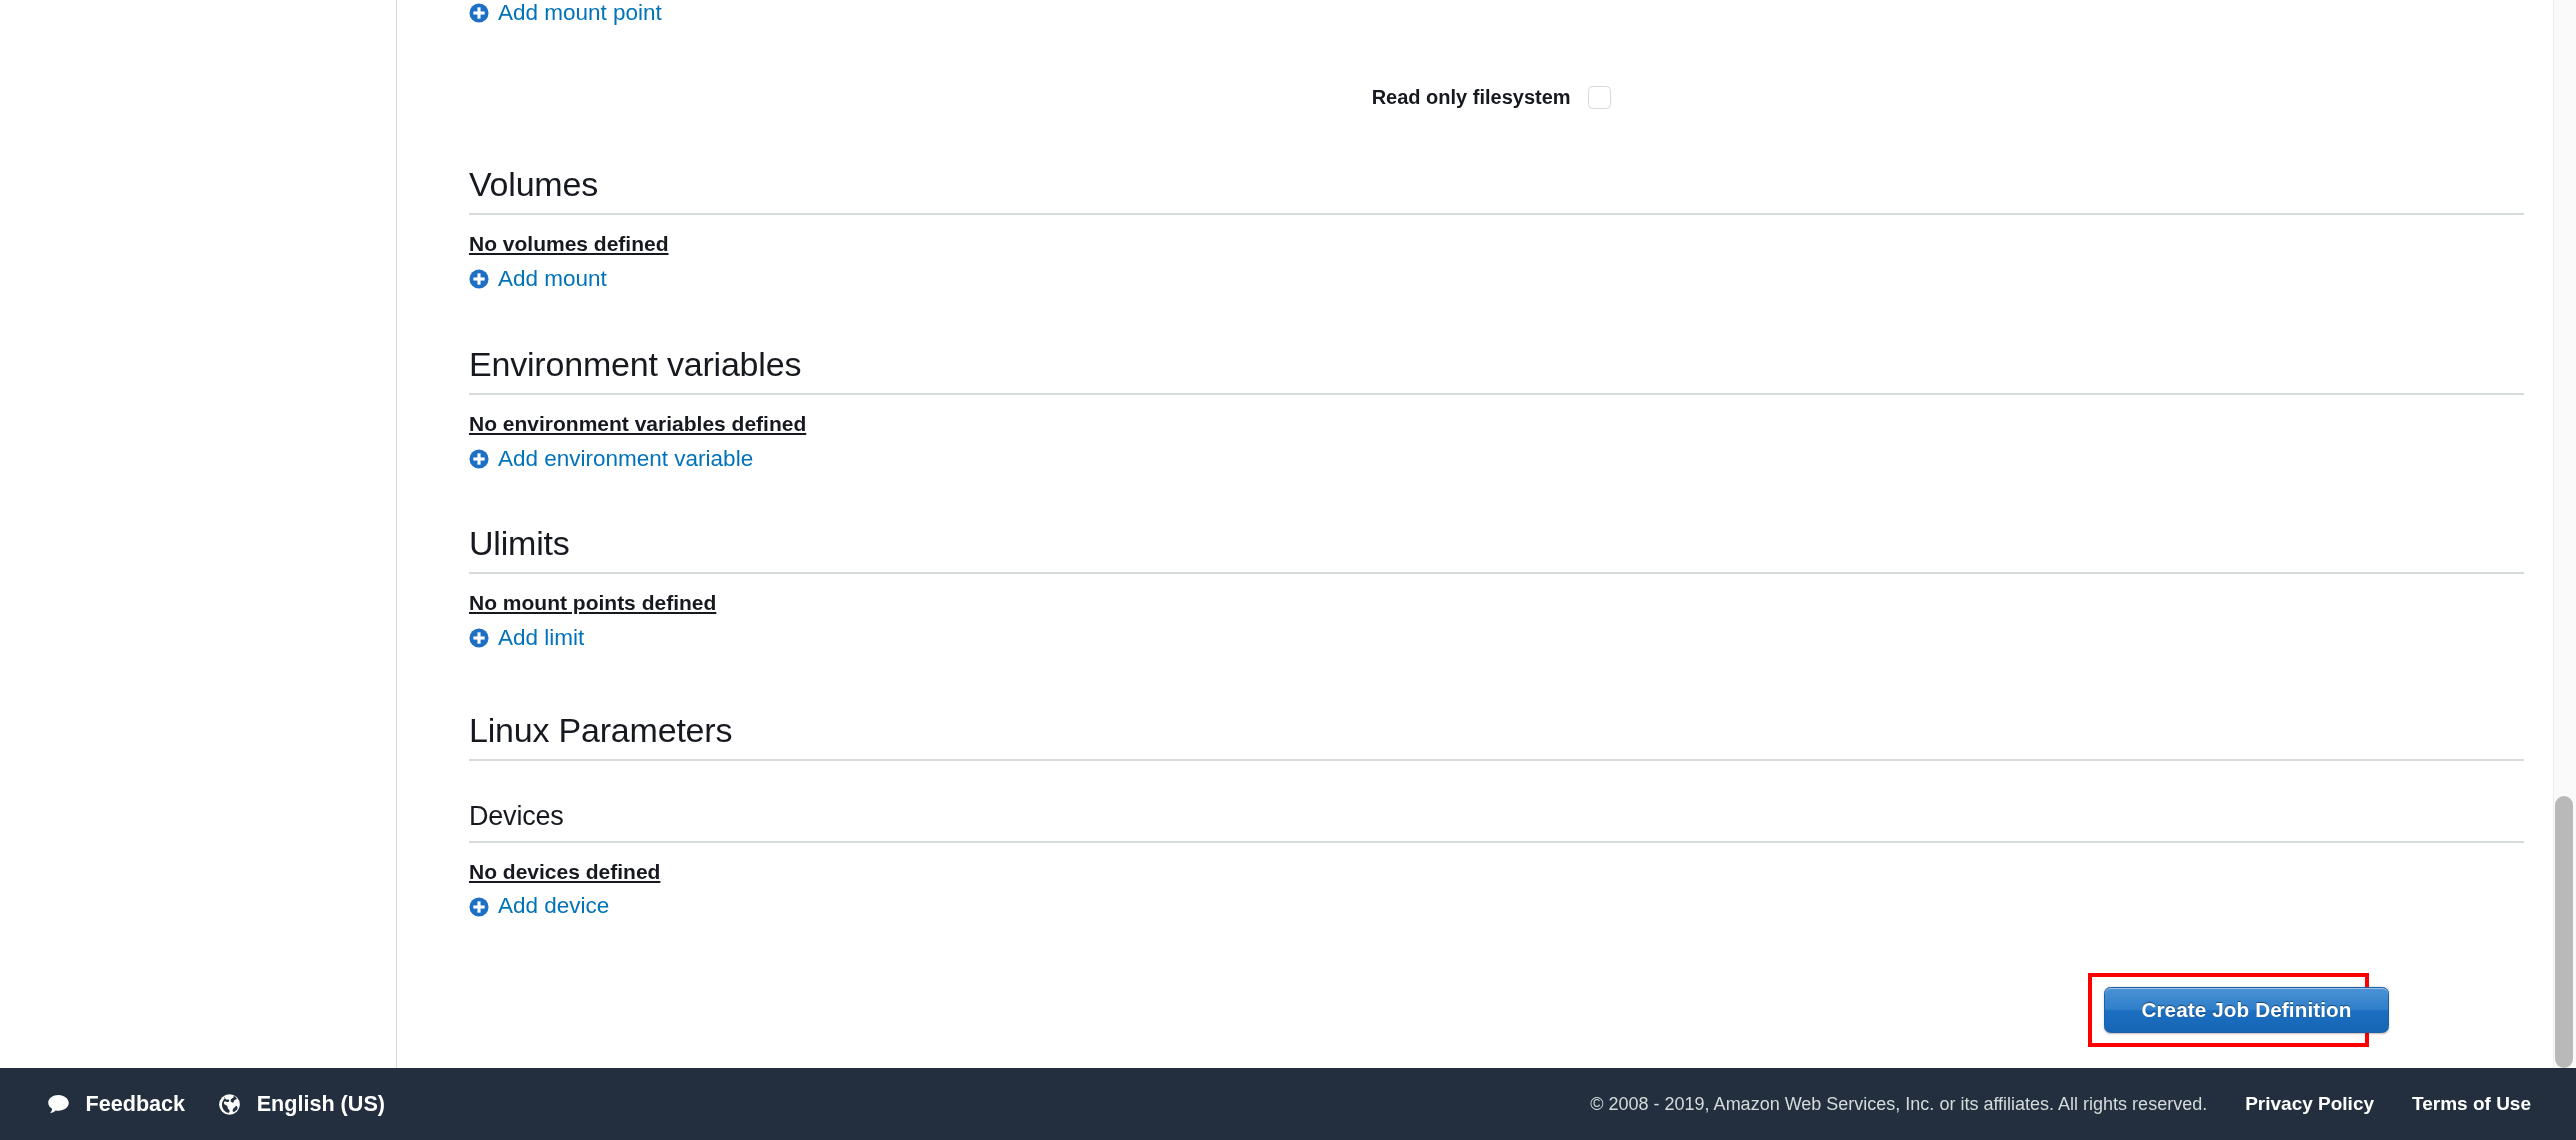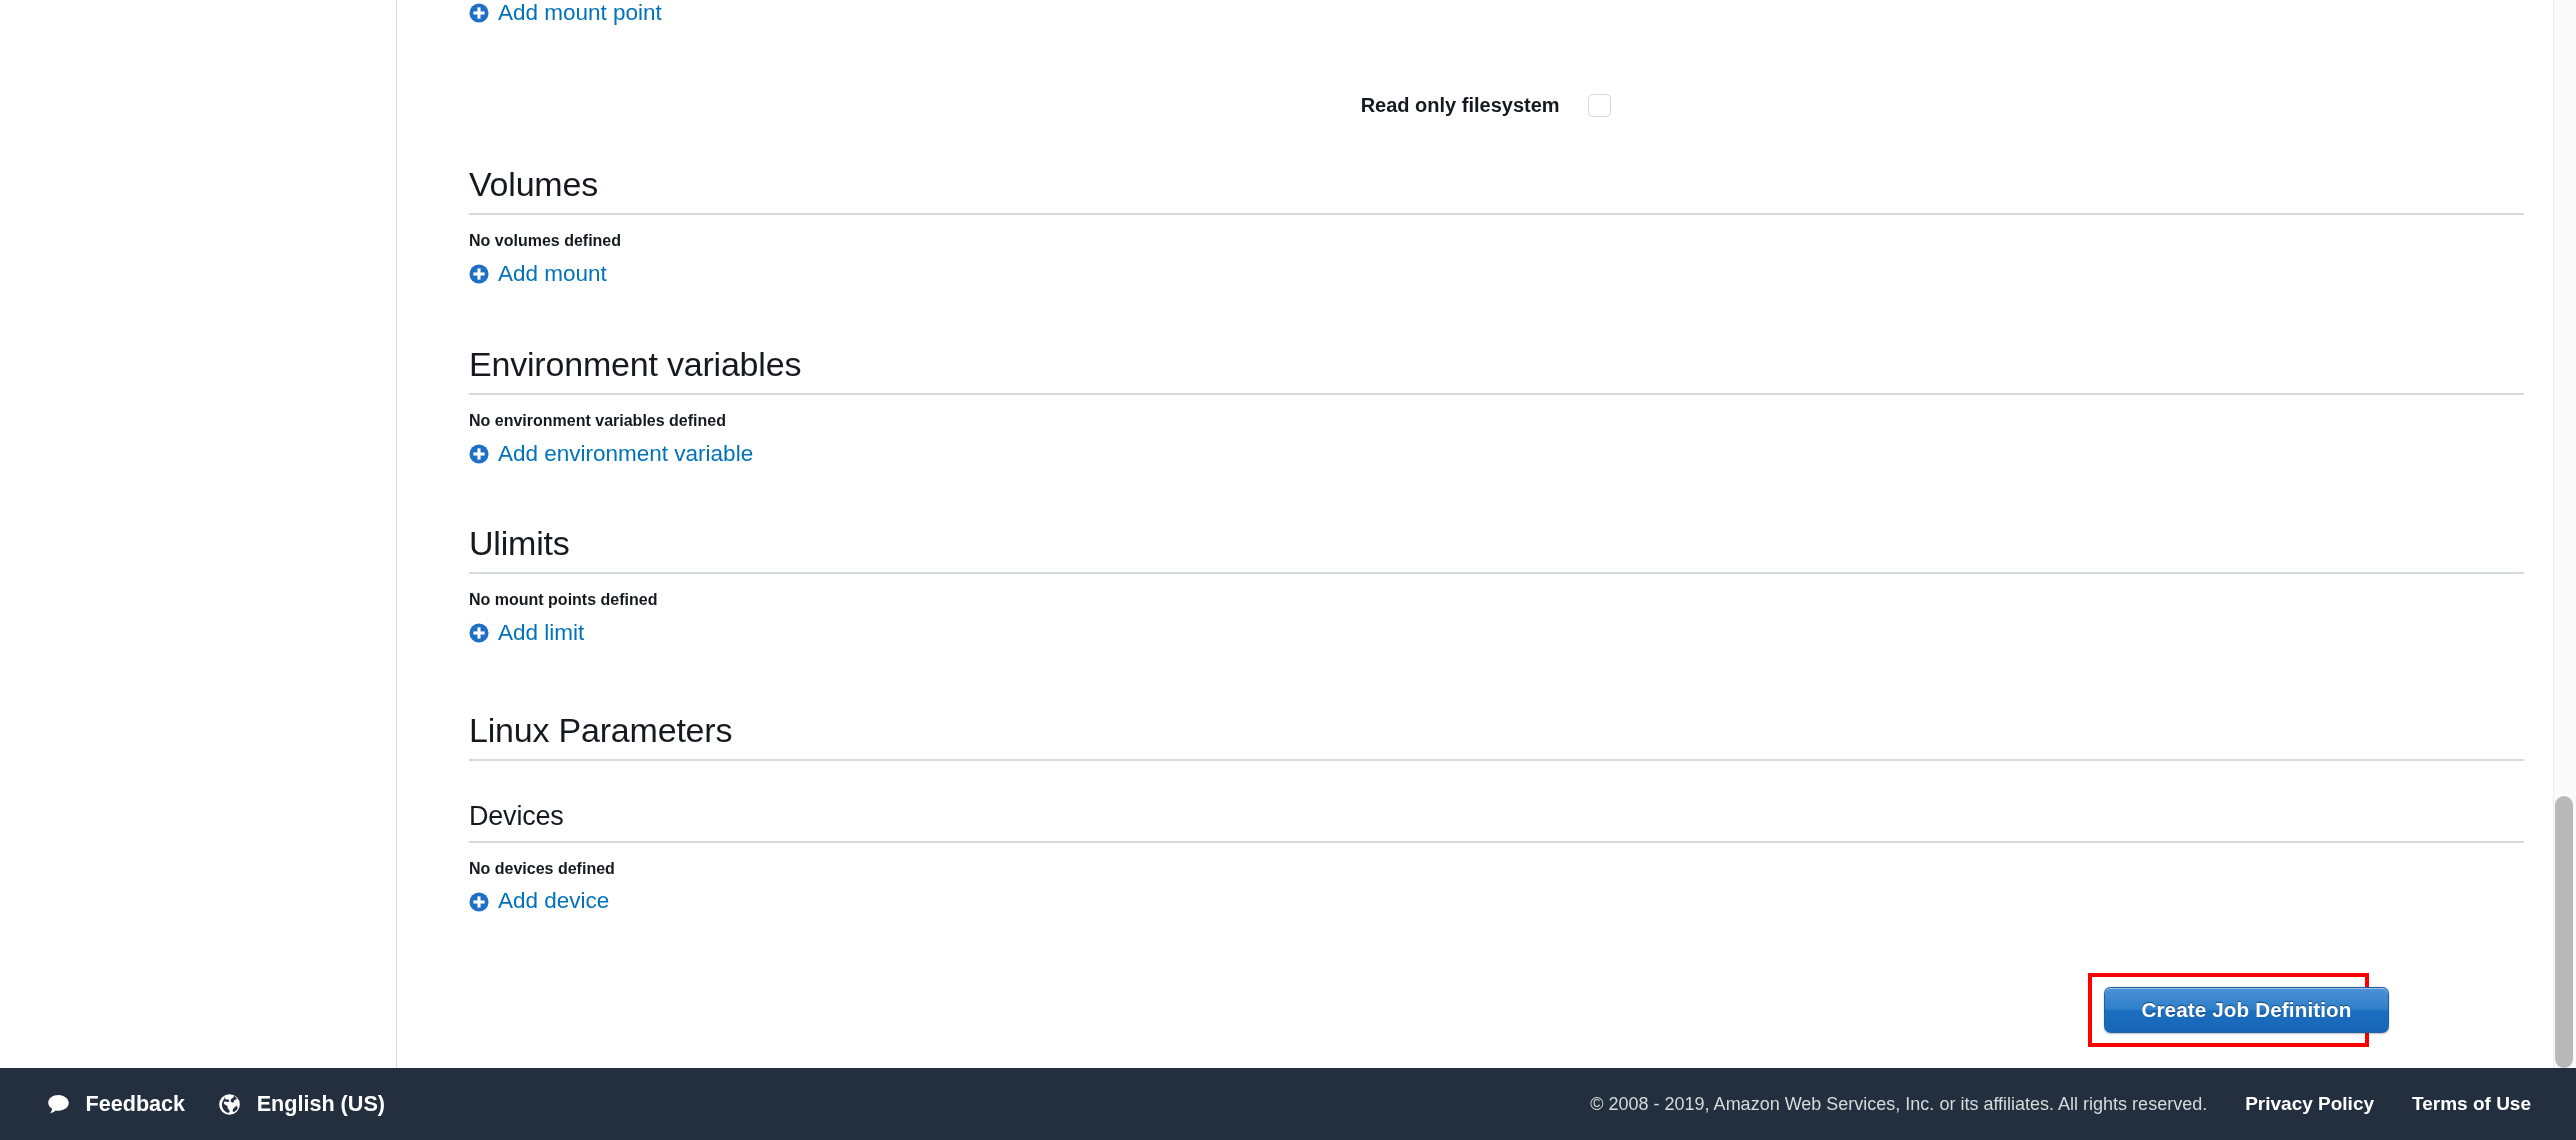--- a/index.html
+++ b/index.html
@@ -70,25 +70,25 @@
     width: 20px;
     height: 20px;
     flex: 0 0 20px;
   }
   .plus-icon svg { display: block; width: 20px; height: 20px; }
 
   
   .checkbox-row {
     position: absolute;
     left: 0;
-    top: 94px;
+    top: 86px;
     width: 1142px;
     display: flex;
     justify-content: flex-end;
-    gap: 28px;
+    gap: 17px;
   }
   .checkbox-label {
     font-size: 20px;
     font-weight: bold;
     color: #16191f;
   }
   .checkbox-box {
     width: 23.4px;
     height: 23.4px;
     border: 1.8px solid #d5dbdb;
@@ -113,25 +113,26 @@
   .section-title.sub {
     font-size: 27px;
   }
   .rule {
     width: 2055px;
     height: 1.8px;
     background: #d5dbdb;
     margin-top: 10.8px;
   }
   .empty-note {
-    font-size: 16px;
+    font-size: 21px;
     font-weight: bold;
     color: #16191f;
     margin-top: 18px;
     line-height: 1;
+    text-decoration: underline;
   }
   .note-link-gap { margin-top: 13.5px; }
 
   
   #action-bar {
     position: absolute;
     left: 397px;
     top: 967px;
     width: 2126px;
     height: 90px;

